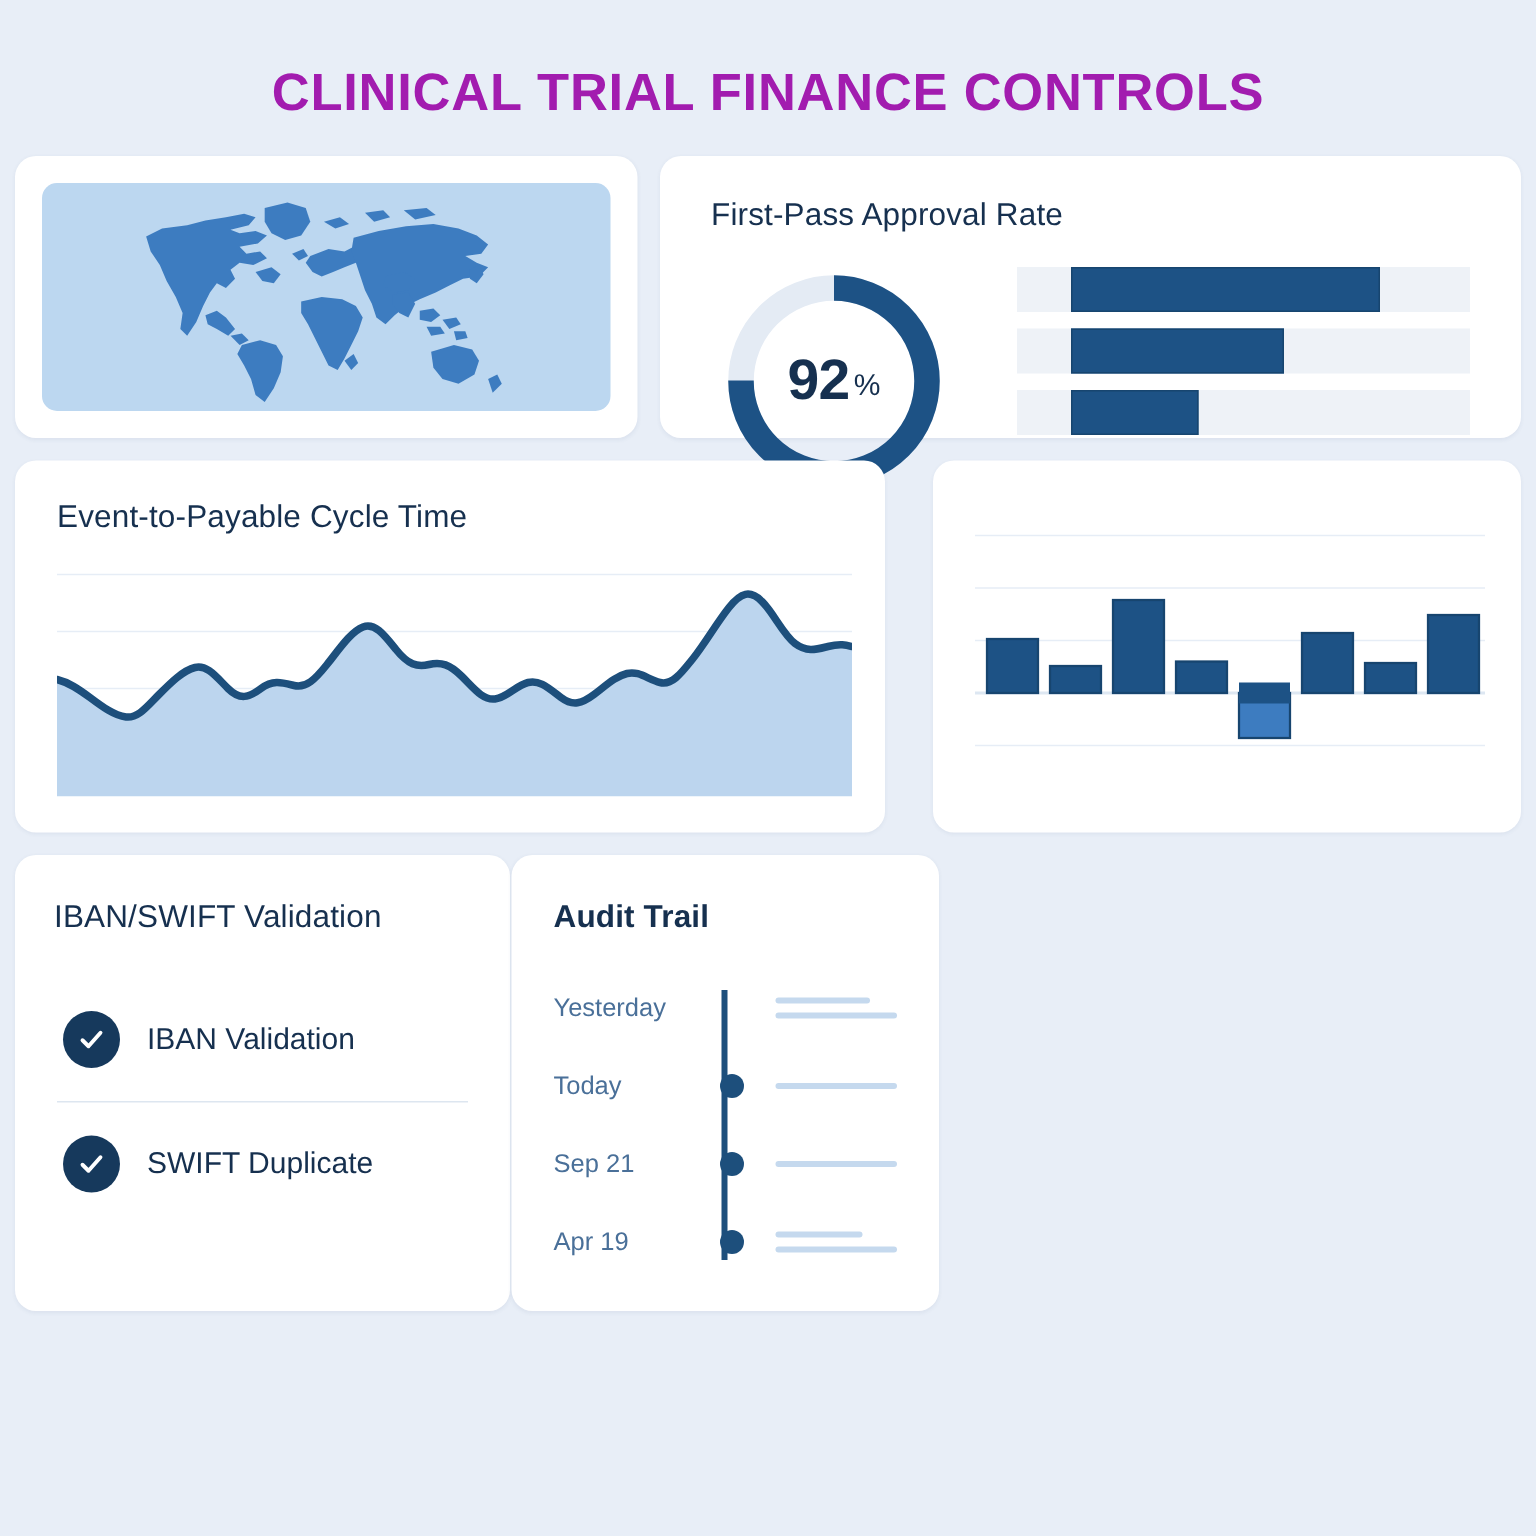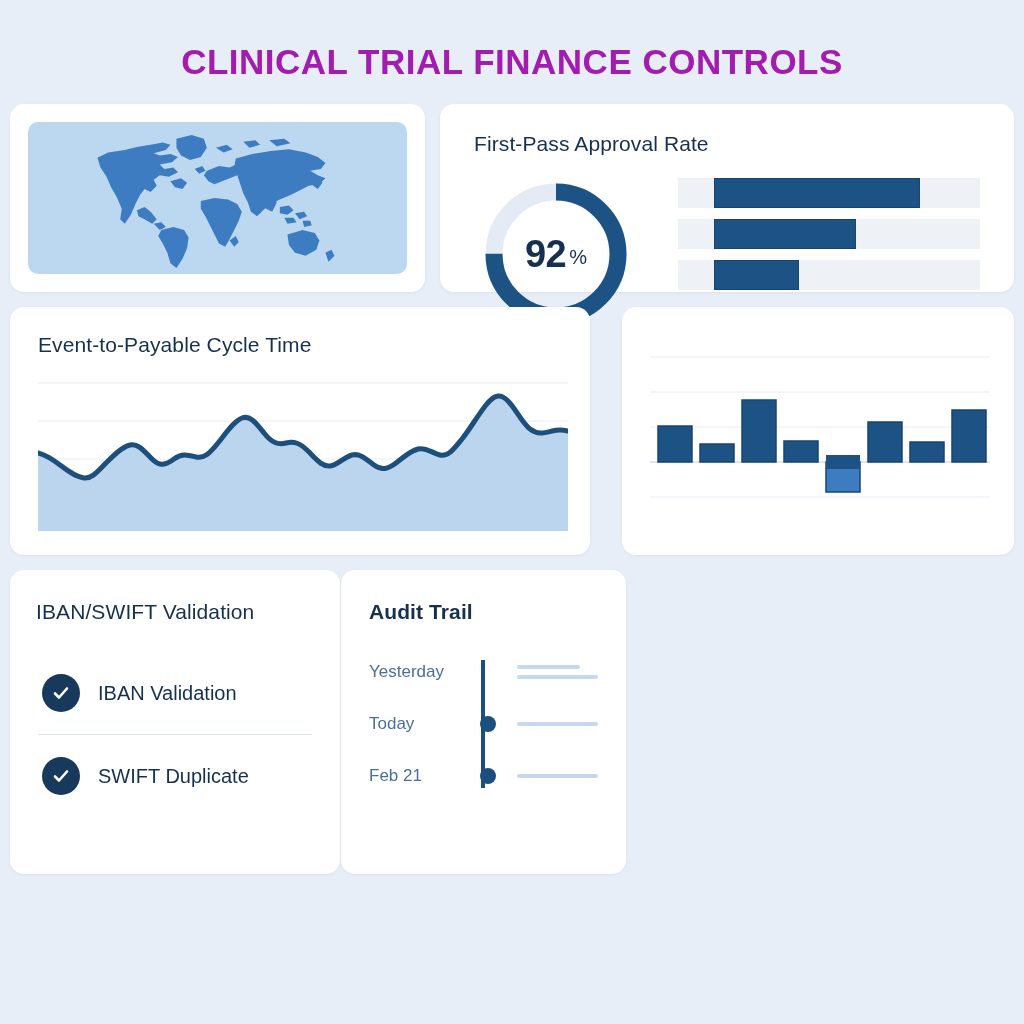--- a/index.html
+++ b/index.html
@@ -296,27 +296,37 @@
           <span class="audit-date">Today</span>
           <span class="audit-dot-col">
               <span class="audit-dot"></span>
             </span>
           <span class="audit-lines">
             <span class="audit-line" style="display:block;width:100%;"></span>
           </span>
         </div>
 
         <div class="audit-row">
-          <span class="audit-date">Feb 21</span>
+          <span class="audit-date">Sep 21</span>
           <span class="audit-dot-col">
               <span class="audit-dot"></span>
             </span>
           <span class="audit-lines">
             <span class="audit-line" style="display:block;width:100%;"></span>
           </span>
         </div>
 
+        <div class="audit-row">
+          <span class="audit-date">Apr 19</span>
+          <span class="audit-dot-col">
+              <span class="audit-dot"></span>
+            </span>
+          <span class="audit-lines">
+            <span class="audit-line" style="display:block;width:72%;"></span>
+            <span class="audit-line" style="display:block;width:100%;"></span>
+          </span>
+        </div>
       </div>
     </div>
 
   </div>
 
 </div>
 
 </body></html>

